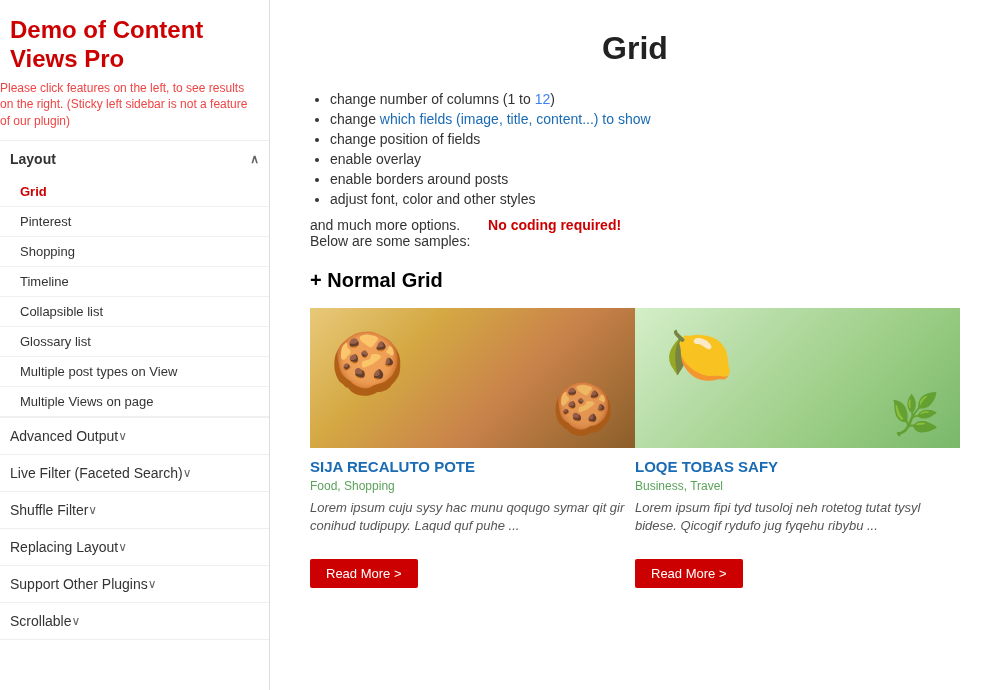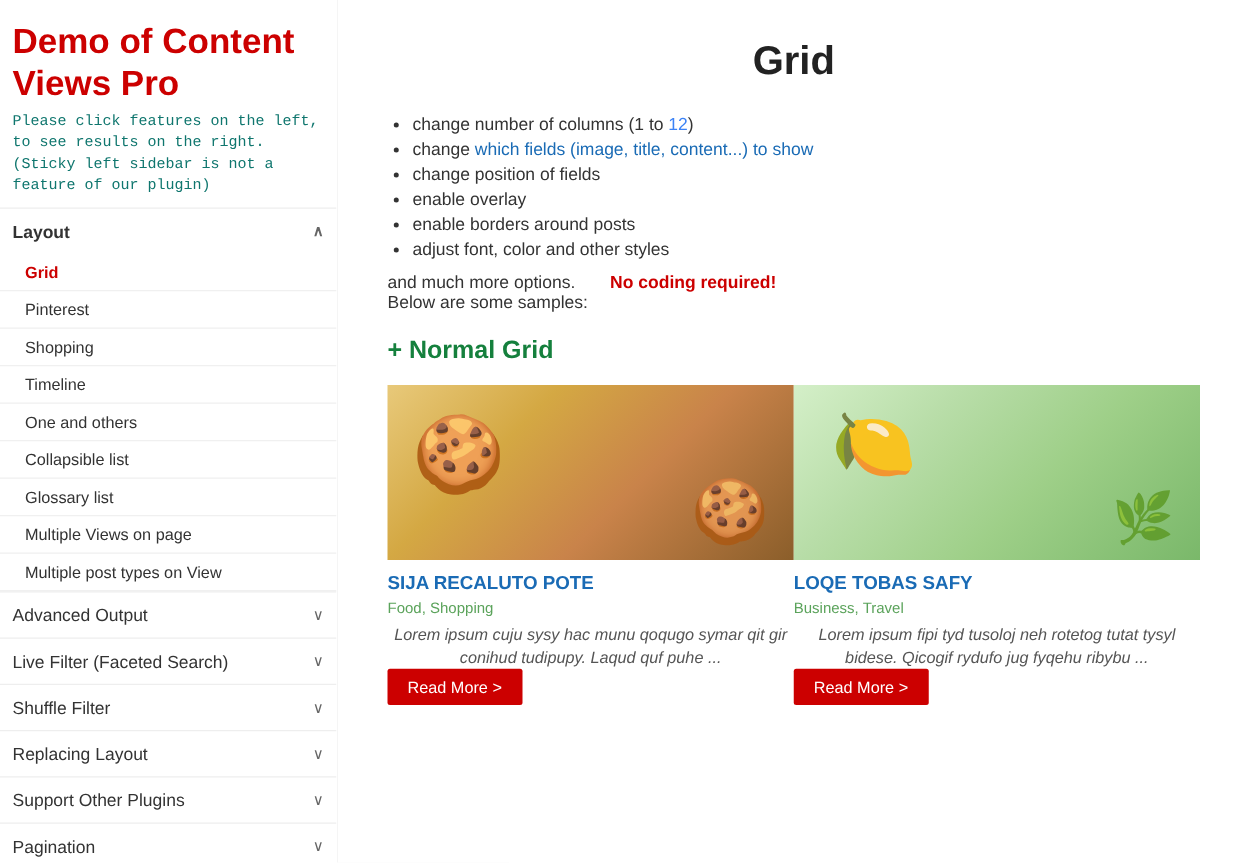--- a/index.html
+++ b/index.html
@@ -9,31 +9,30 @@
     .sidebar {
       width: 270px;
       min-width: 270px;
       background: #fff;
       border-right: 1px solid #ddd;
       overflow-y: auto;
       padding: 10px 0;
     }
     .sidebar-title {
       color: #cc0000;
-      font-size: 28px;
+      font-size: 24px;
       font-weight: bold;
       padding: 6px 10px 2px 10px;
       line-height: 1.2;
     }
     .sidebar-subtitle {
       font-size: 12px;
-      color: #0f766e;
-      padding: 4px 10px 10px 10px;
+      color: #ef4444;
+      padding: 4px 10px 10px 0;
       line-height: 1.4;
-      font-family: Liberation Mono, monospace;
     }
     .sidebar-section {
       border-top: 1px solid #eee;
     }
     .sidebar-section-header {
       display: flex;
       justify-content: space-between;
       align-items: center;
       padding: 10px 10px;
       cursor: pointer;
@@ -53,21 +52,21 @@
     }
     .sidebar-nav-item.active {
       color: #cc0000;
       font-weight: bold;
     }
     .sidebar-collapsed-section {
       border-top: 1px solid #eee;
     }
     .sidebar-collapsed-header {
       display: flex;
-      justify-content: space-between;
+      justify-content: flex-start;
       align-items: center;
       padding: 10px 10px;
       cursor: pointer;
       color: #333;
       font-weight: normal;
     }
     .sidebar-collapsed-header .chevron {
       font-size: 12px;
       color: #666;
     }
@@ -103,21 +102,21 @@
       margin-bottom: 4px;
       font-size: 14px;
       color: #333;
     }
     .link-blue { color: #3b82f6; text-decoration: none; }
     .highlight-blue { color: #1a6bb5; }
     .highlight-red { color: #cc0000; font-weight: bold; margin-left: 24px; }
     .section-title {
       font-size: 20px;
       font-weight: bold;
-      color: #15803d;
+      color: #000000;
       margin: 20px 0 16px 0;
     }
 
     
     .grid-row {
       display: flex;
     }
     .card {
       flex: 1;
       border: none;
@@ -188,22 +187,21 @@
     .card-category {
       font-size: 12px;
       color: #5ba35b;
       margin-bottom: 6px;
     }
     .card-excerpt {
       font-size: 13px;
       color: #555;
       font-style: italic;
       line-height: 1.4;
-      margin-bottom: 0;
-      text-align: center;
+      margin-bottom: 24px;
     }
     .read-more-btn {
       background: #cc0000;
       color: #fff;
       border: none;
       padding: 7px 16px;
       font-size: 13px;
       cursor: pointer;
       border-radius: 2px;
       text-align: center;
@@ -226,25 +224,24 @@
   <div class="sidebar-section">
     <div class="sidebar-section-header">
       <span>Layout</span>
       <span class="chevron">∧</span>
     </div>
     <div>
       <div class="sidebar-nav-item active">Grid</div>
       <div class="sidebar-nav-item">Pinterest</div>
       <div class="sidebar-nav-item">Shopping</div>
       <div class="sidebar-nav-item">Timeline</div>
-      <div class="sidebar-nav-item">One and others</div>
       <div class="sidebar-nav-item">Collapsible list</div>
       <div class="sidebar-nav-item">Glossary list</div>
+      <div class="sidebar-nav-item">Multiple post types on View</div>
       <div class="sidebar-nav-item">Multiple Views on page</div>
-      <div class="sidebar-nav-item">Multiple post types on View</div>
     </div>
   </div>
 
   <div class="sidebar-collapsed-section">
     <div class="sidebar-collapsed-header">
       <span>Advanced Output</span>
       <span class="chevron">∨</span>
     </div>
   </div>
   <div class="sidebar-collapsed-section">
@@ -266,21 +263,21 @@
     </div>
   </div>
   <div class="sidebar-collapsed-section">
     <div class="sidebar-collapsed-header">
       <span>Support Other Plugins</span>
       <span class="chevron">∨</span>
     </div>
   </div>
   <div class="sidebar-collapsed-section">
     <div class="sidebar-collapsed-header">
-      <span>Pagination</span>
+      <span>Scrollable</span>
       <span class="chevron">∨</span>
     </div>
   </div>
   <div class="sidebar-collapsed-section">
     
   </div>
 </aside>
 
 <main class="main-content">
   <div class="content-inner">

